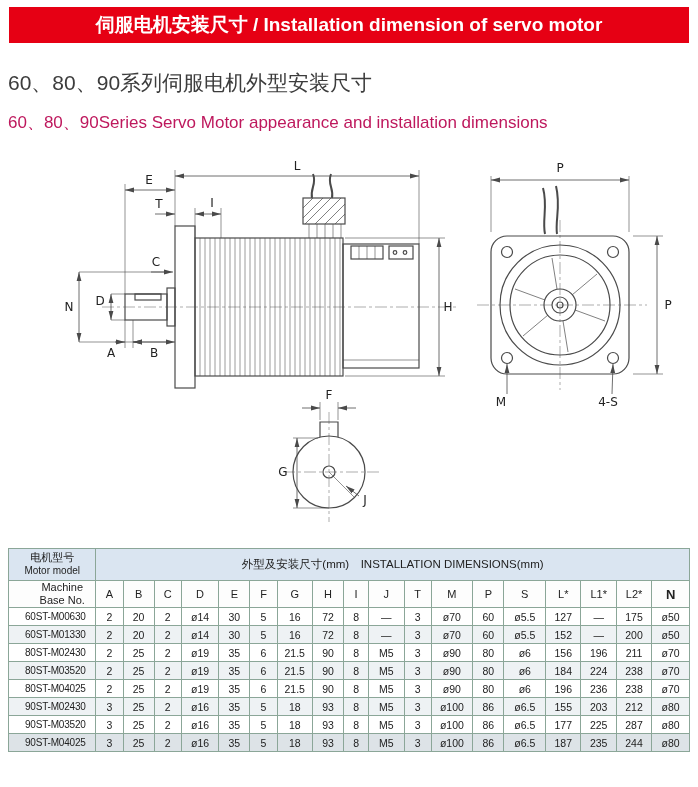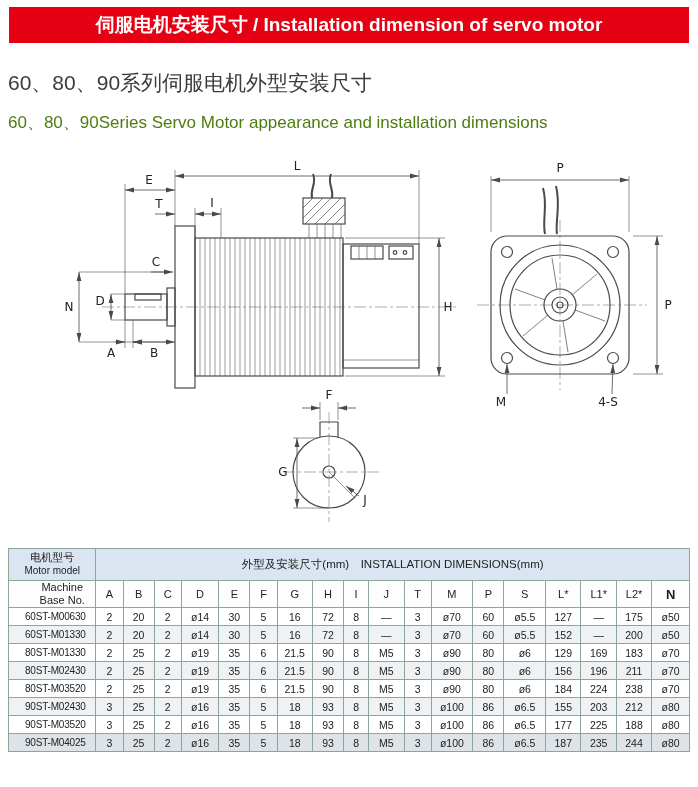--- a/index.html
+++ b/index.html
@@ -13,21 +13,21 @@
   .banner {
     margin:7px 9px 0 9px; height:36px; line-height:36px;
     background:#e60014; color:#fff; text-align:center;
     font-size:19px; font-weight:bold;
   }
 
   .heading-zh {
     margin:26px 0 0 8px; font-size:21px; font-weight:normal; color:#3c3c3c;
   }
   .heading-en {
-    margin:14px 0 0 8px; font-size:17px; font-weight:normal; color:#4d7c0f;
+    margin:14px 0 0 8px; font-size:17px; font-weight:normal; color:#be185d;
   }
 
   .drawing { margin:16px auto 0 auto; width:684px; height:390px; }
 
   svg .ol   { fill:none; stroke:#4a4a4a; stroke-width:1.2; }
   svg .fin  { fill:none; stroke:#4a4a4a; stroke-width:0.55; }
   svg .ext  { fill:none; stroke:#4a4a4a; stroke-width:0.6; }
   svg .dim  { fill:none; stroke:#4a4a4a; stroke-width:0.8; }
   svg .cl   { fill:none; stroke:#777; stroke-width:0.6; stroke-dasharray:12 3 3 3; }
   svg .wire { fill:none; stroke:#4a4a4a; stroke-width:2; }
@@ -262,41 +262,20 @@
           <td>3</td>
           <td>ø70</td>
           <td>60</td>
           <td>ø5.5</td>
           <td>152</td>
           <td>—</td>
           <td>200</td>
           <td>ø50</td>
         </tr>
         <tr>
-          <td class="model-cell">80ST-M01330</td>
-          <td>2</td>
-          <td>25</td>
-          <td>2</td>
-          <td>ø19</td>
-          <td>35</td>
-          <td>6</td>
-          <td>21.5</td>
-          <td>90</td>
-          <td>8</td>
-          <td>M5</td>
-          <td>3</td>
-          <td>ø90</td>
-          <td>80</td>
-          <td>ø6</td>
-          <td>129</td>
-          <td>169</td>
-          <td>183</td>
-          <td>ø70</td>
-        </tr>
-        <tr>
           <td class="model-cell">80ST-M02430</td>
           <td>2</td>
           <td>25</td>
           <td>2</td>
           <td>ø19</td>
           <td>35</td>
           <td>6</td>
           <td>21.5</td>
           <td>90</td>
           <td>8</td>
@@ -325,20 +304,41 @@
           <td>3</td>
           <td>ø90</td>
           <td>80</td>
           <td>ø6</td>
           <td>184</td>
           <td>224</td>
           <td>238</td>
           <td>ø70</td>
         </tr>
         <tr>
+          <td class="model-cell">80ST-M04025</td>
+          <td>2</td>
+          <td>25</td>
+          <td>2</td>
+          <td>ø19</td>
+          <td>35</td>
+          <td>6</td>
+          <td>21.5</td>
+          <td>90</td>
+          <td>8</td>
+          <td>M5</td>
+          <td>3</td>
+          <td>ø90</td>
+          <td>80</td>
+          <td>ø6</td>
+          <td>196</td>
+          <td>236</td>
+          <td>238</td>
+          <td>ø70</td>
+        </tr>
+        <tr>
           <td class="model-cell">90ST-M02430</td>
           <td>3</td>
           <td>25</td>
           <td>2</td>
           <td>ø16</td>
           <td>35</td>
           <td>5</td>
           <td>18</td>
           <td>93</td>
           <td>8</td>
@@ -363,21 +363,21 @@
           <td>18</td>
           <td>93</td>
           <td>8</td>
           <td>M5</td>
           <td>3</td>
           <td>ø100</td>
           <td>86</td>
           <td>ø6.5</td>
           <td>177</td>
           <td>225</td>
-          <td>188</td>
+          <td>287</td>
           <td>ø80</td>
         </tr>
         <tr>
           <td class="model-cell">90ST-M04025</td>
           <td>3</td>
           <td>25</td>
           <td>2</td>
           <td>ø16</td>
           <td>35</td>
           <td>5</td>

